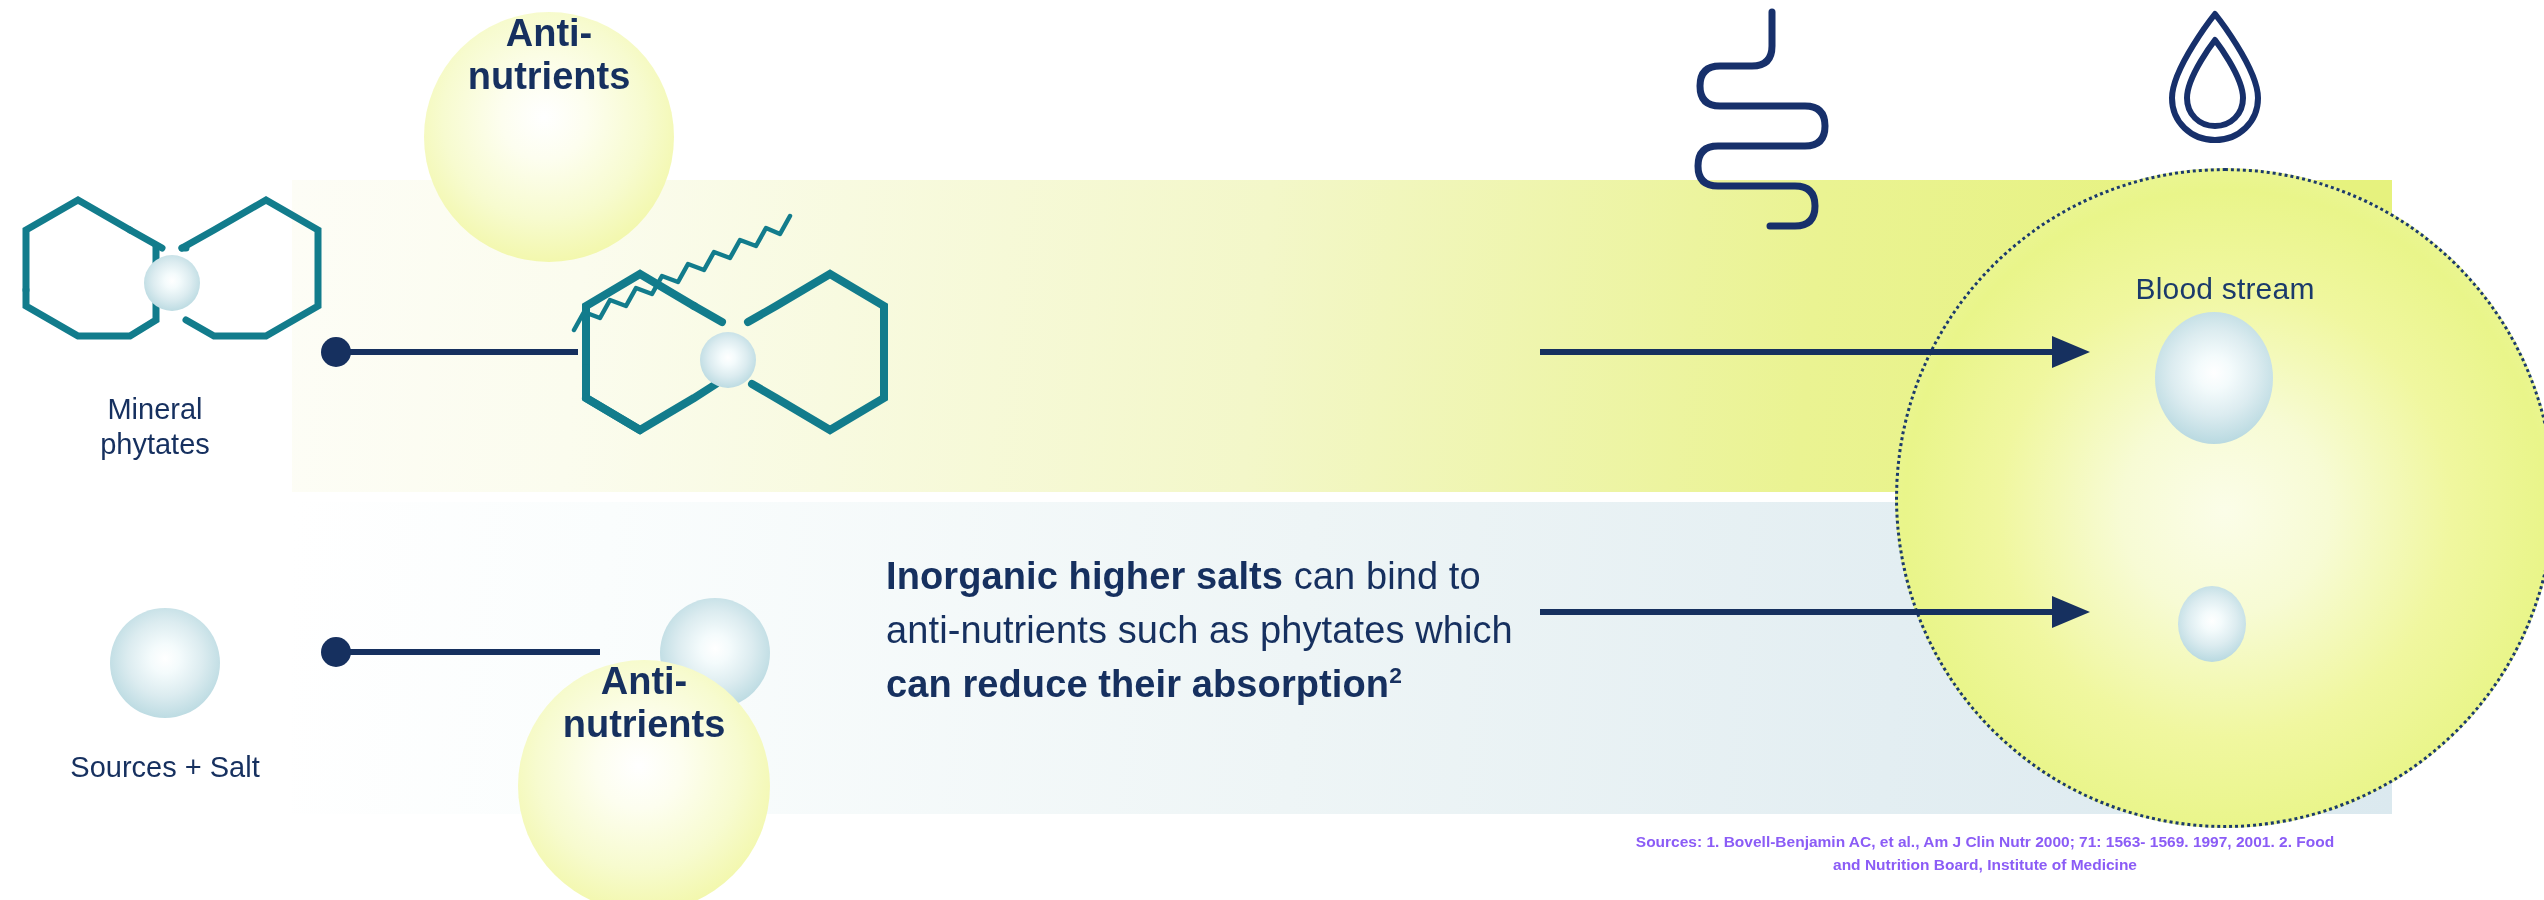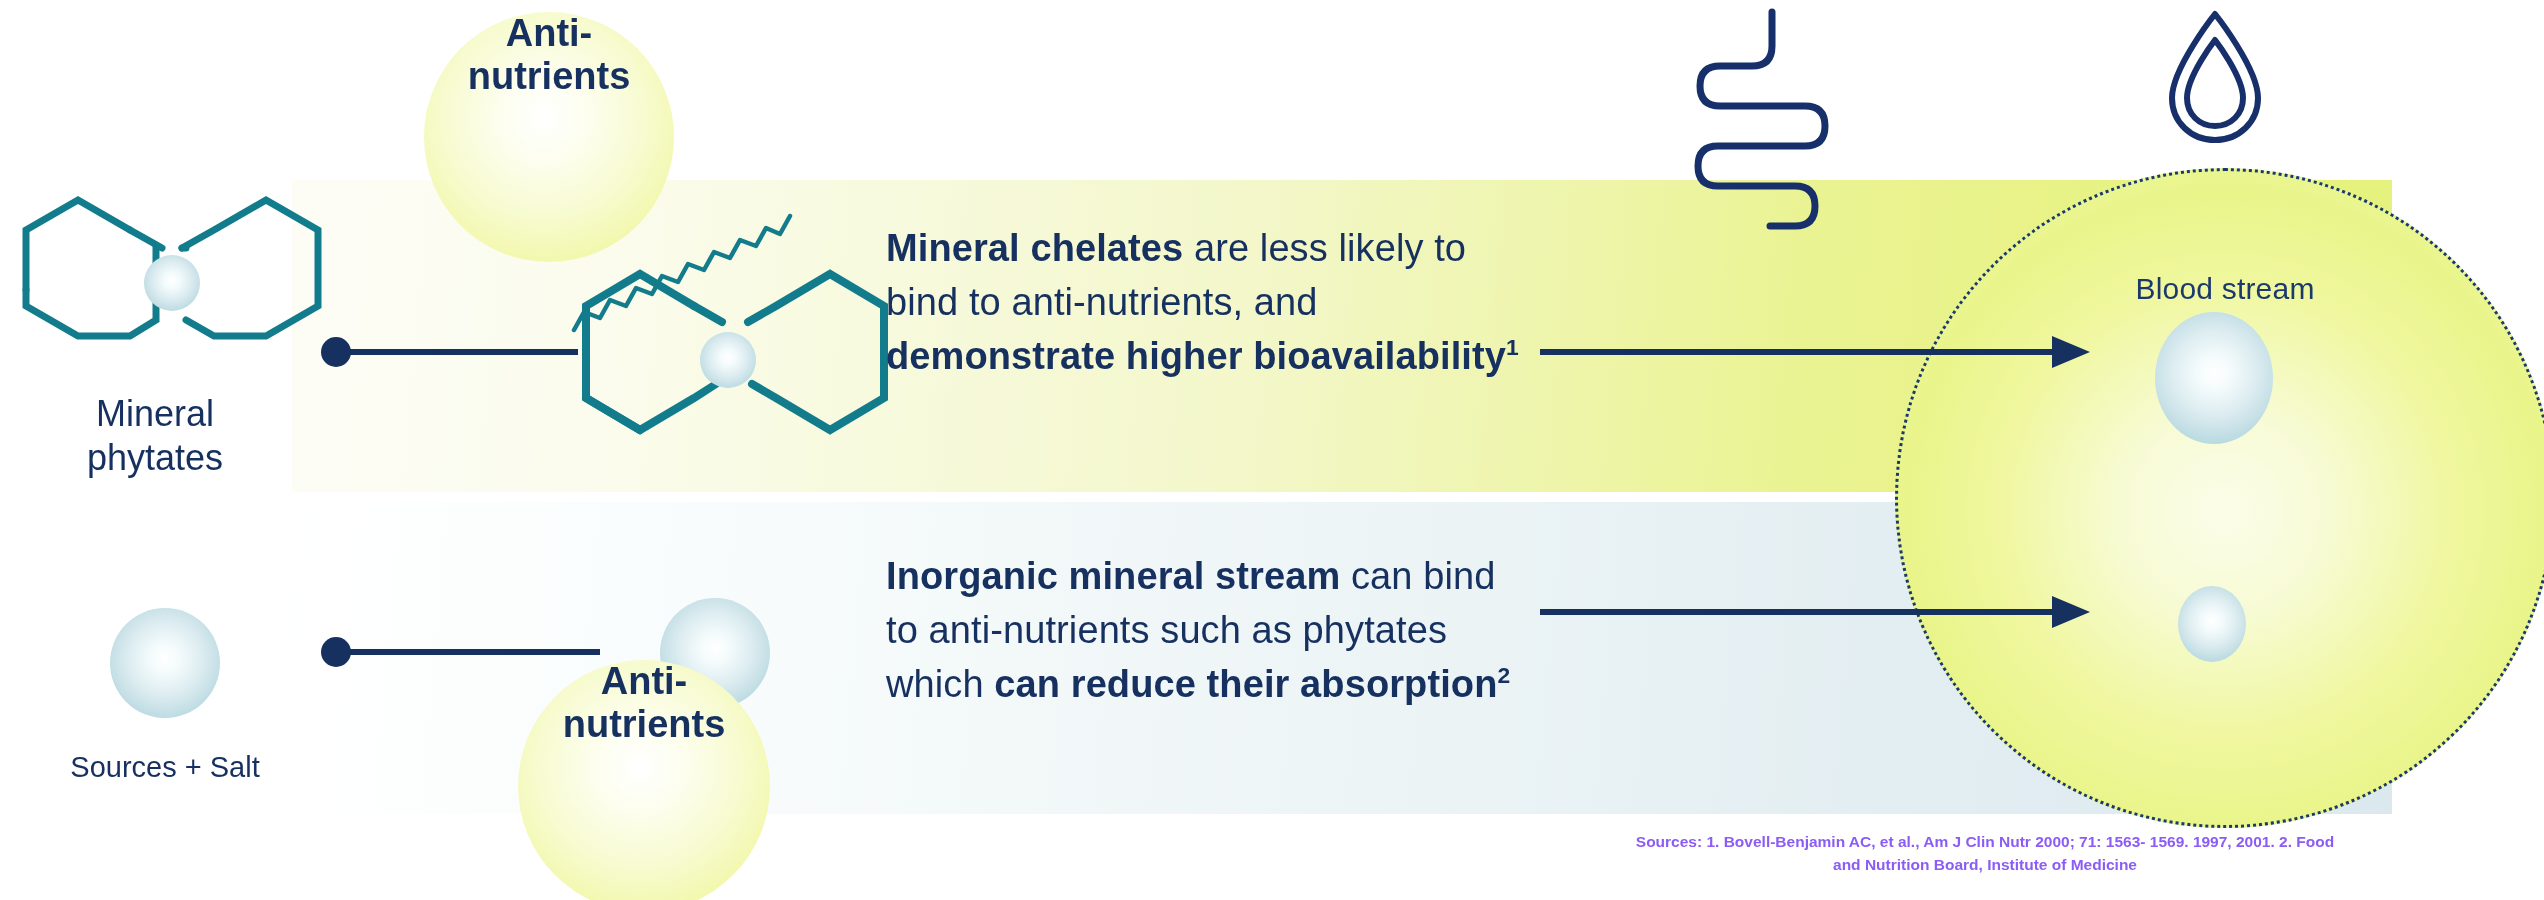--- a/index.html
+++ b/index.html
@@ -56,21 +56,21 @@
     text-align:center;
     color:#16305f;font-weight:bold;line-height:1.14;
   }
   #bubble-top{left:424px;top:12px;width:250px;height:250px;font-size:38px;}
   #bubble-bottom{left:518px;top:660px;width:252px;height:252px;font-size:38px;}
 
   
   .side-label{
     position:absolute;color:#16305f;text-align:center;line-height:1.22;
   }
-  #label-chelate{left:30px;top:392px;width:250px;font-size:36px;}
+  #label-chelate{left:30px;top:392px;width:250px;font-size:29px;}
   #label-salt{left:0px;top:750px;width:330px;font-size:29px;}
 
   
   .copy{
     position:absolute;color:#16305f;
     font-size:38px;line-height:1.42;letter-spacing:.1px;
     width:640px;
   }
   #copy-top{left:886px;top:222px;}
   #copy-bottom{left:886px;top:550px;}
@@ -167,21 +167,20 @@
       <span>nutrients</span>
     </span>
   </div>
 
   <div class="side-label" id="label-chelate">
     <span>Mineral</span><br>
     <span>phytates</span>
   </div>
   <div class="side-label" id="label-salt">Sources + Salt</div>
 
-  <div class="copy" id="copy-top"><b>Mineral chelates</b><span> are less likely to bind to anti-nutrients, and </span><b>demonstrate higher bioavailability</b><sup style="font-weight: bold;">1</sup></div>
-  <div class="copy" id="copy-bottom"><b>Inorganic mineral stream</b><span> can bind to anti-nutrients such as phytates which </span><b>can reduce their absorption</b><sup style="font-weight: bold;">2</sup></div>
+  <div class="copy" id="copy-bottom"><b>Inorganic higher salts</b><span> can bind to anti-nutrients such as phytates which </span><b>can reduce their absorption</b><sup style="font-weight: bold;">2</sup></div>
 
   <div id="sources">
     <span>Sources: 1. Bovell-Benjamin AC, et al., Am J Clin Nutr 2000; 71: 1563-</span>
     <span>1569. 1997, 2001. 2. Food and Nutrition Board, Institute of Medicine</span>
   </div>
 
 </div>
 
 </body></html>

